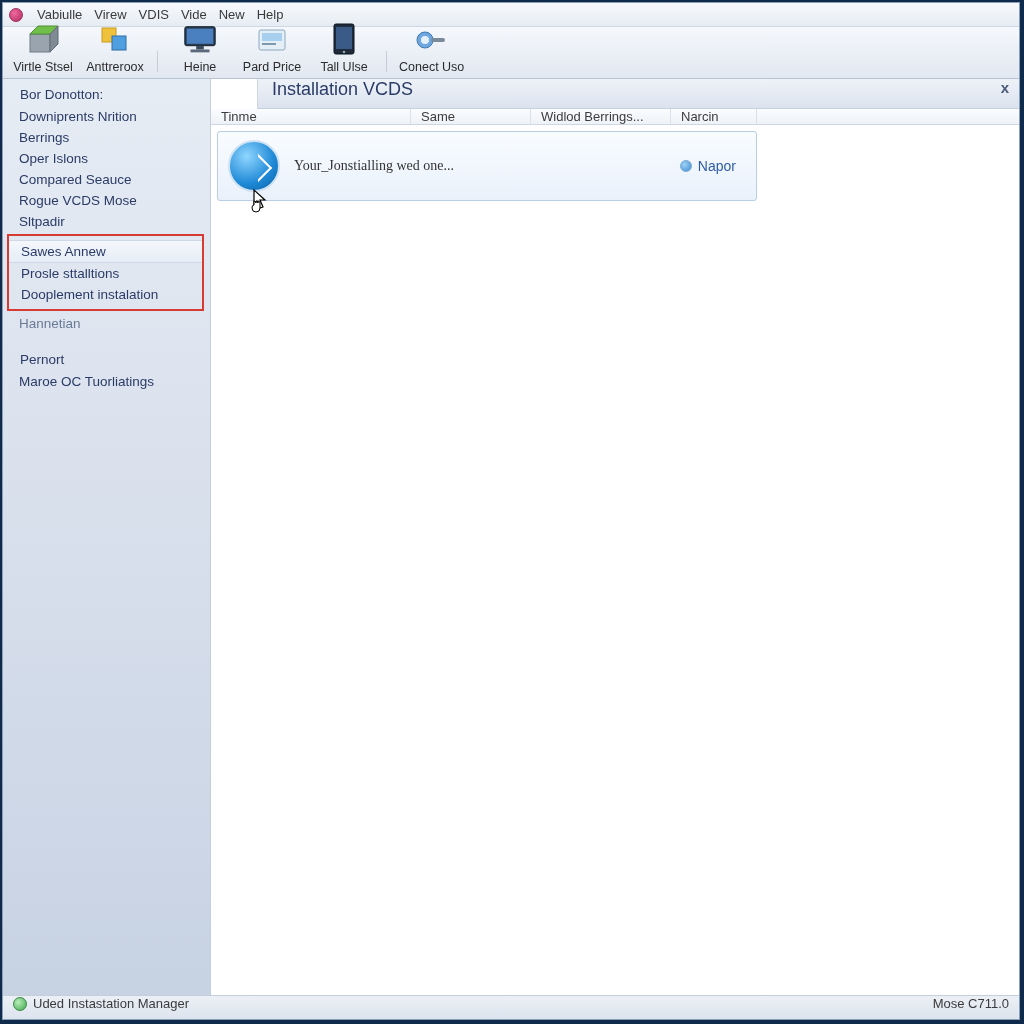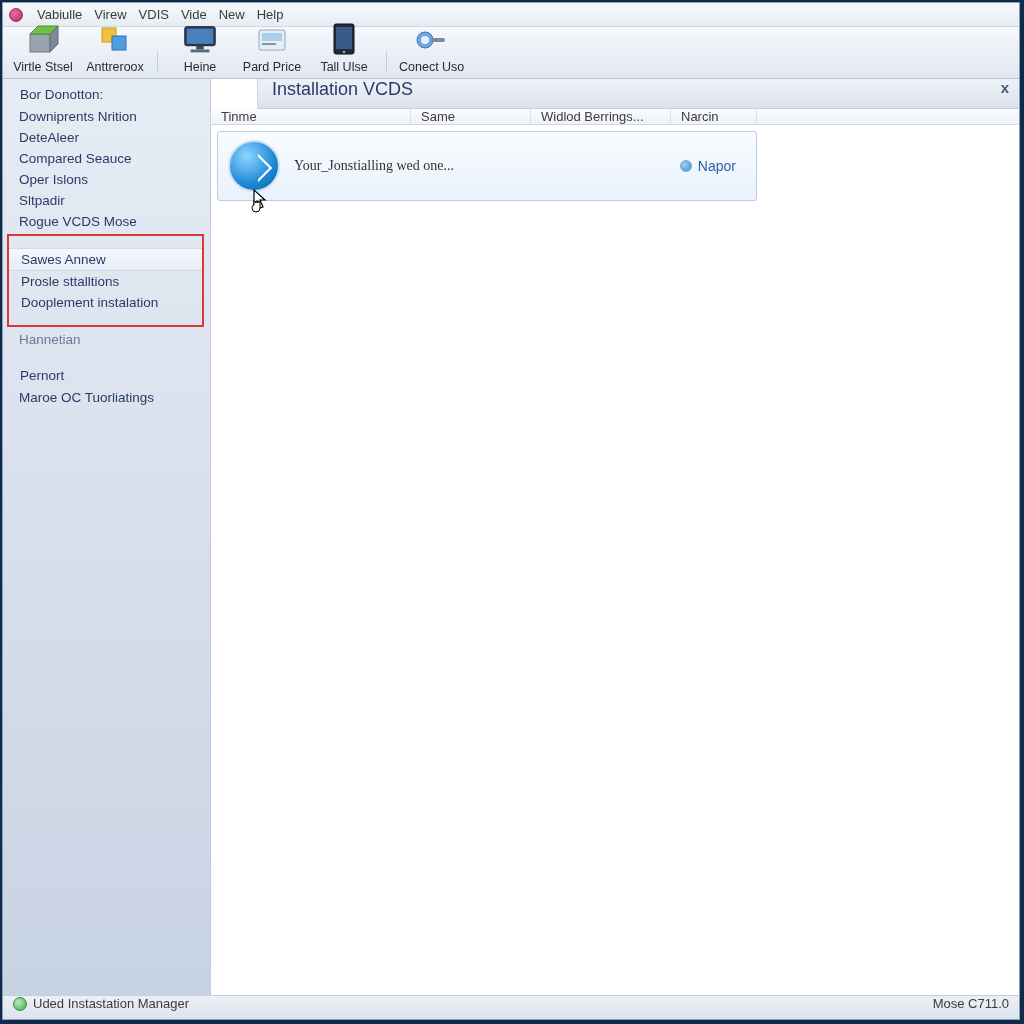--- a/index.html
+++ b/index.html
@@ -63,21 +63,21 @@
     color: #2a3b66;
     cursor: default;
   }
   .side-item.selected {
     background: linear-gradient(to bottom, #f4f7fc, #e6edf6);
     border-top: 1px solid #cfd8e6; border-bottom: 1px solid #cfd8e6;
   }
   .side-highlight-box {
     border: 2px solid #d83a34;
     margin: 2px 6px 2px 4px;
-    padding: 12px 0;
+    padding: 4px 0;
   }
   .side-item.dim { color: #6a7b97; }
   .side-spacer { height: 16px; }
   
   .main { flex: 1; display: flex; flex-direction: column; background: #fff; min-width: 0; }
   .panel-header {
     display: flex; align-items: flex-start; justify-content: space-between;
     height: 30px; padding: 0 10px 0 14px;
     background: linear-gradient(to bottom, #eef2f8, #dbe3ef);
     border-bottom: 1px solid #c6cfdd;
@@ -239,25 +239,25 @@
         <span>Conect Uso</span>
       </div>
     </div>
   </div>
 
   <div class="body">
 
     <div class="sidebar">
       <div class="side-section-title">Bor Donotton:</div>
       <div class="side-item">Downiprents Nrition</div>
-      <div class="side-item">DeteAleer</div>
+      <div class="side-item">Berrings</div>
+      <div class="side-item">Oper Islons</div>
       <div class="side-item">Compared Seauce</div>
-      <div class="side-item">Oper Islons</div>
+      <div class="side-item">Rogue VCDS Mose</div>
       <div class="side-item">Sltpadir</div>
-      <div class="side-item">Rogue VCDS Mose</div>
 
       <div class="side-highlight-box">
         <div class="side-item selected" style="padding-left:12px">Sawes Annew</div>
         <div class="side-item" style="padding-left:12px">Prosle sttalltions</div>
         <div class="side-item" style="padding-left:12px">Dooplement instalation</div>
       </div>
       <div class="side-item dim">Hannetian</div>
 
       <div class="side-spacer"></div>
 

